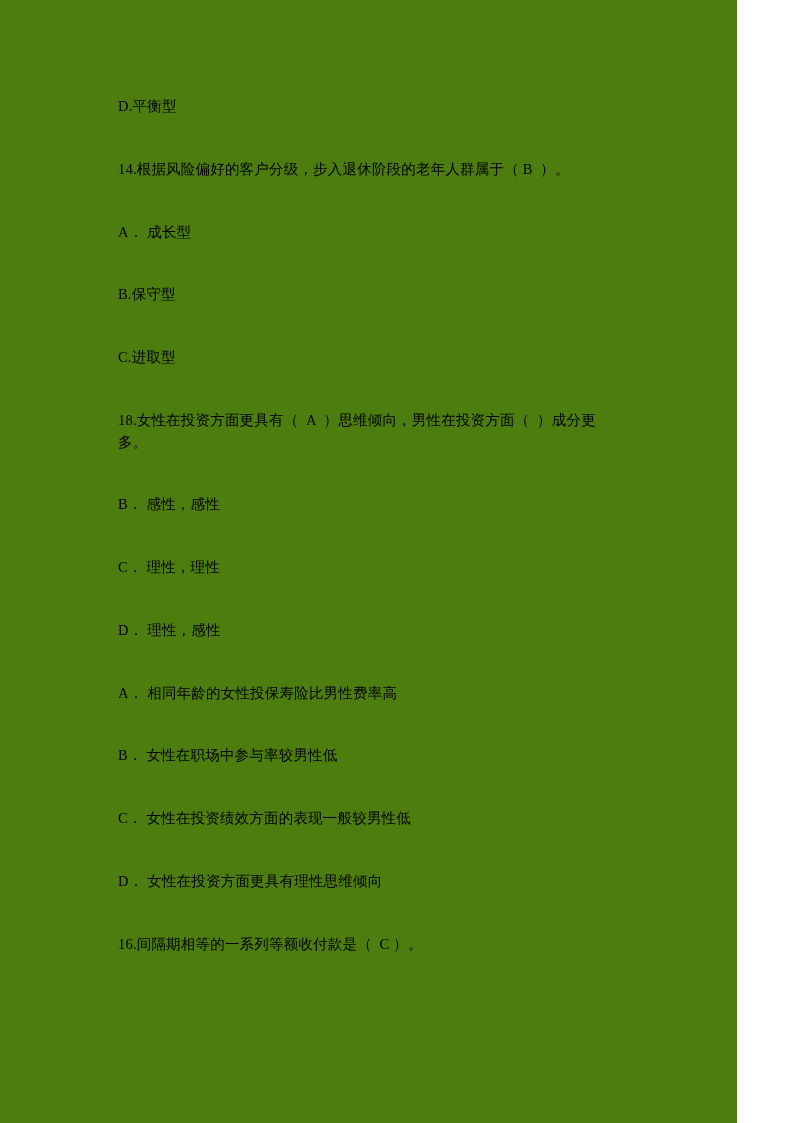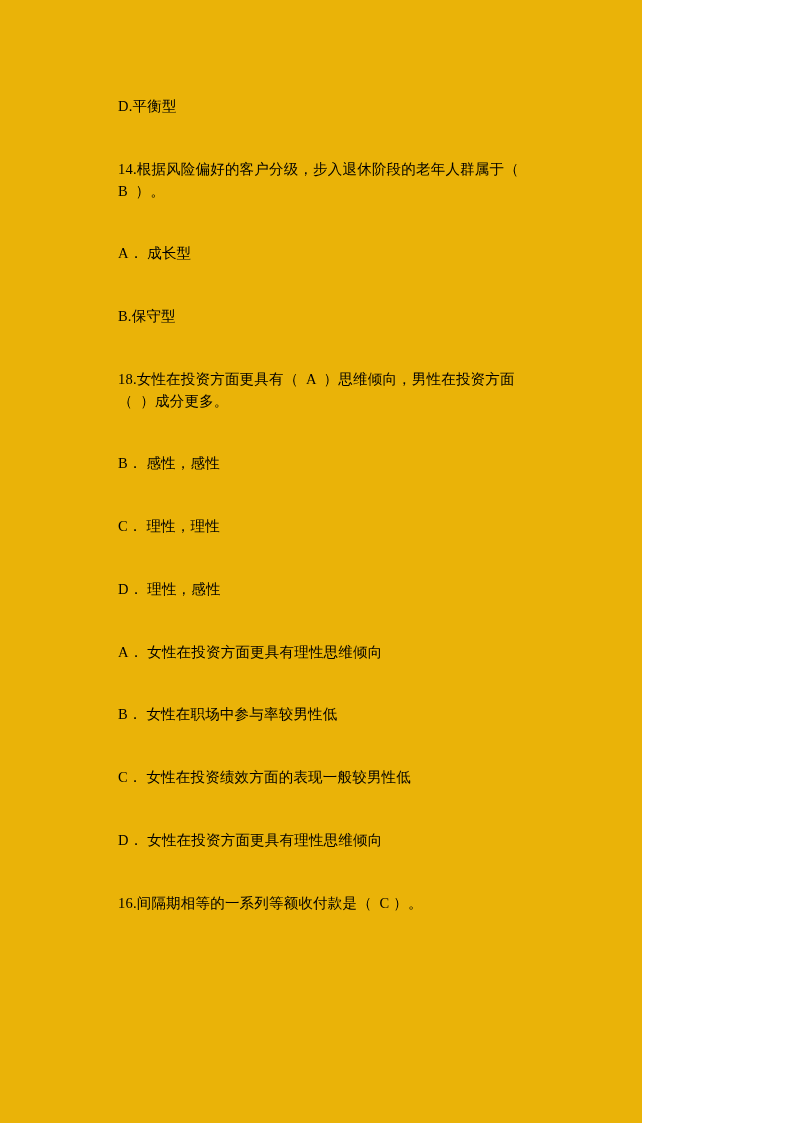--- a/index.html
+++ b/index.html
@@ -10,24 +10,24 @@
   body {
     width: 794px;
     height: 1123px;
     font-family: "Liberation Serif", "DejaVu Serif", serif;
     color: #000000;
     position: relative;
     overflow: hidden;
   }
   .page {
     box-sizing: border-box;
-    width: 642px;
+    width: 737px;
     height: 1123px;
     padding: 96px 118px 80px 118px;
-    background: #eab308;
+    background: #4d7c0f;
   }
   .doc-body {
     display: block;
   }
   .para {
     font-size: 14.5px;
     line-height: 1.5;
     margin: 0 0 41px 0;
     letter-spacing: 0.2px;
     white-space: pre-wrap;
@@ -47,24 +47,25 @@
 </head>
 <body>
 
 <div class="page">
   <div class="doc-body">
 
     <p class="para option">D.平衡型</p>
     <p class="para question">14.根据风险偏好的客户分级，步入退休阶段的老年人群属于（ B  ）。</p>
     <p class="para option">A． 成长型</p>
     <p class="para option">B.保守型</p>
+    <p class="para option">C.进取型</p>
     <p class="para question">18.女性在投资方面更具有（  A  ）思维倾向，男性在投资方面（  ）成分更多。</p>
     <p class="para option">B． 感性，感性</p>
     <p class="para option">C． 理性，理性</p>
     <p class="para option">D． 理性，感性</p>
-    <p class="para option">A． 女性在投资方面更具有理性思维倾向</p>
+    <p class="para option">A． 相同年龄的女性投保寿险比男性费率高</p>
     <p class="para option">B． 女性在职场中参与率较男性低</p>
     <p class="para option">C． 女性在投资绩效方面的表现一般较男性低</p>
     <p class="para option">D． 女性在投资方面更具有理性思维倾向</p>
     <p class="para question last">16.间隔期相等的一系列等额收付款是（  C ）。</p>
 
   </div>
 </div>
 
 </body></html>

